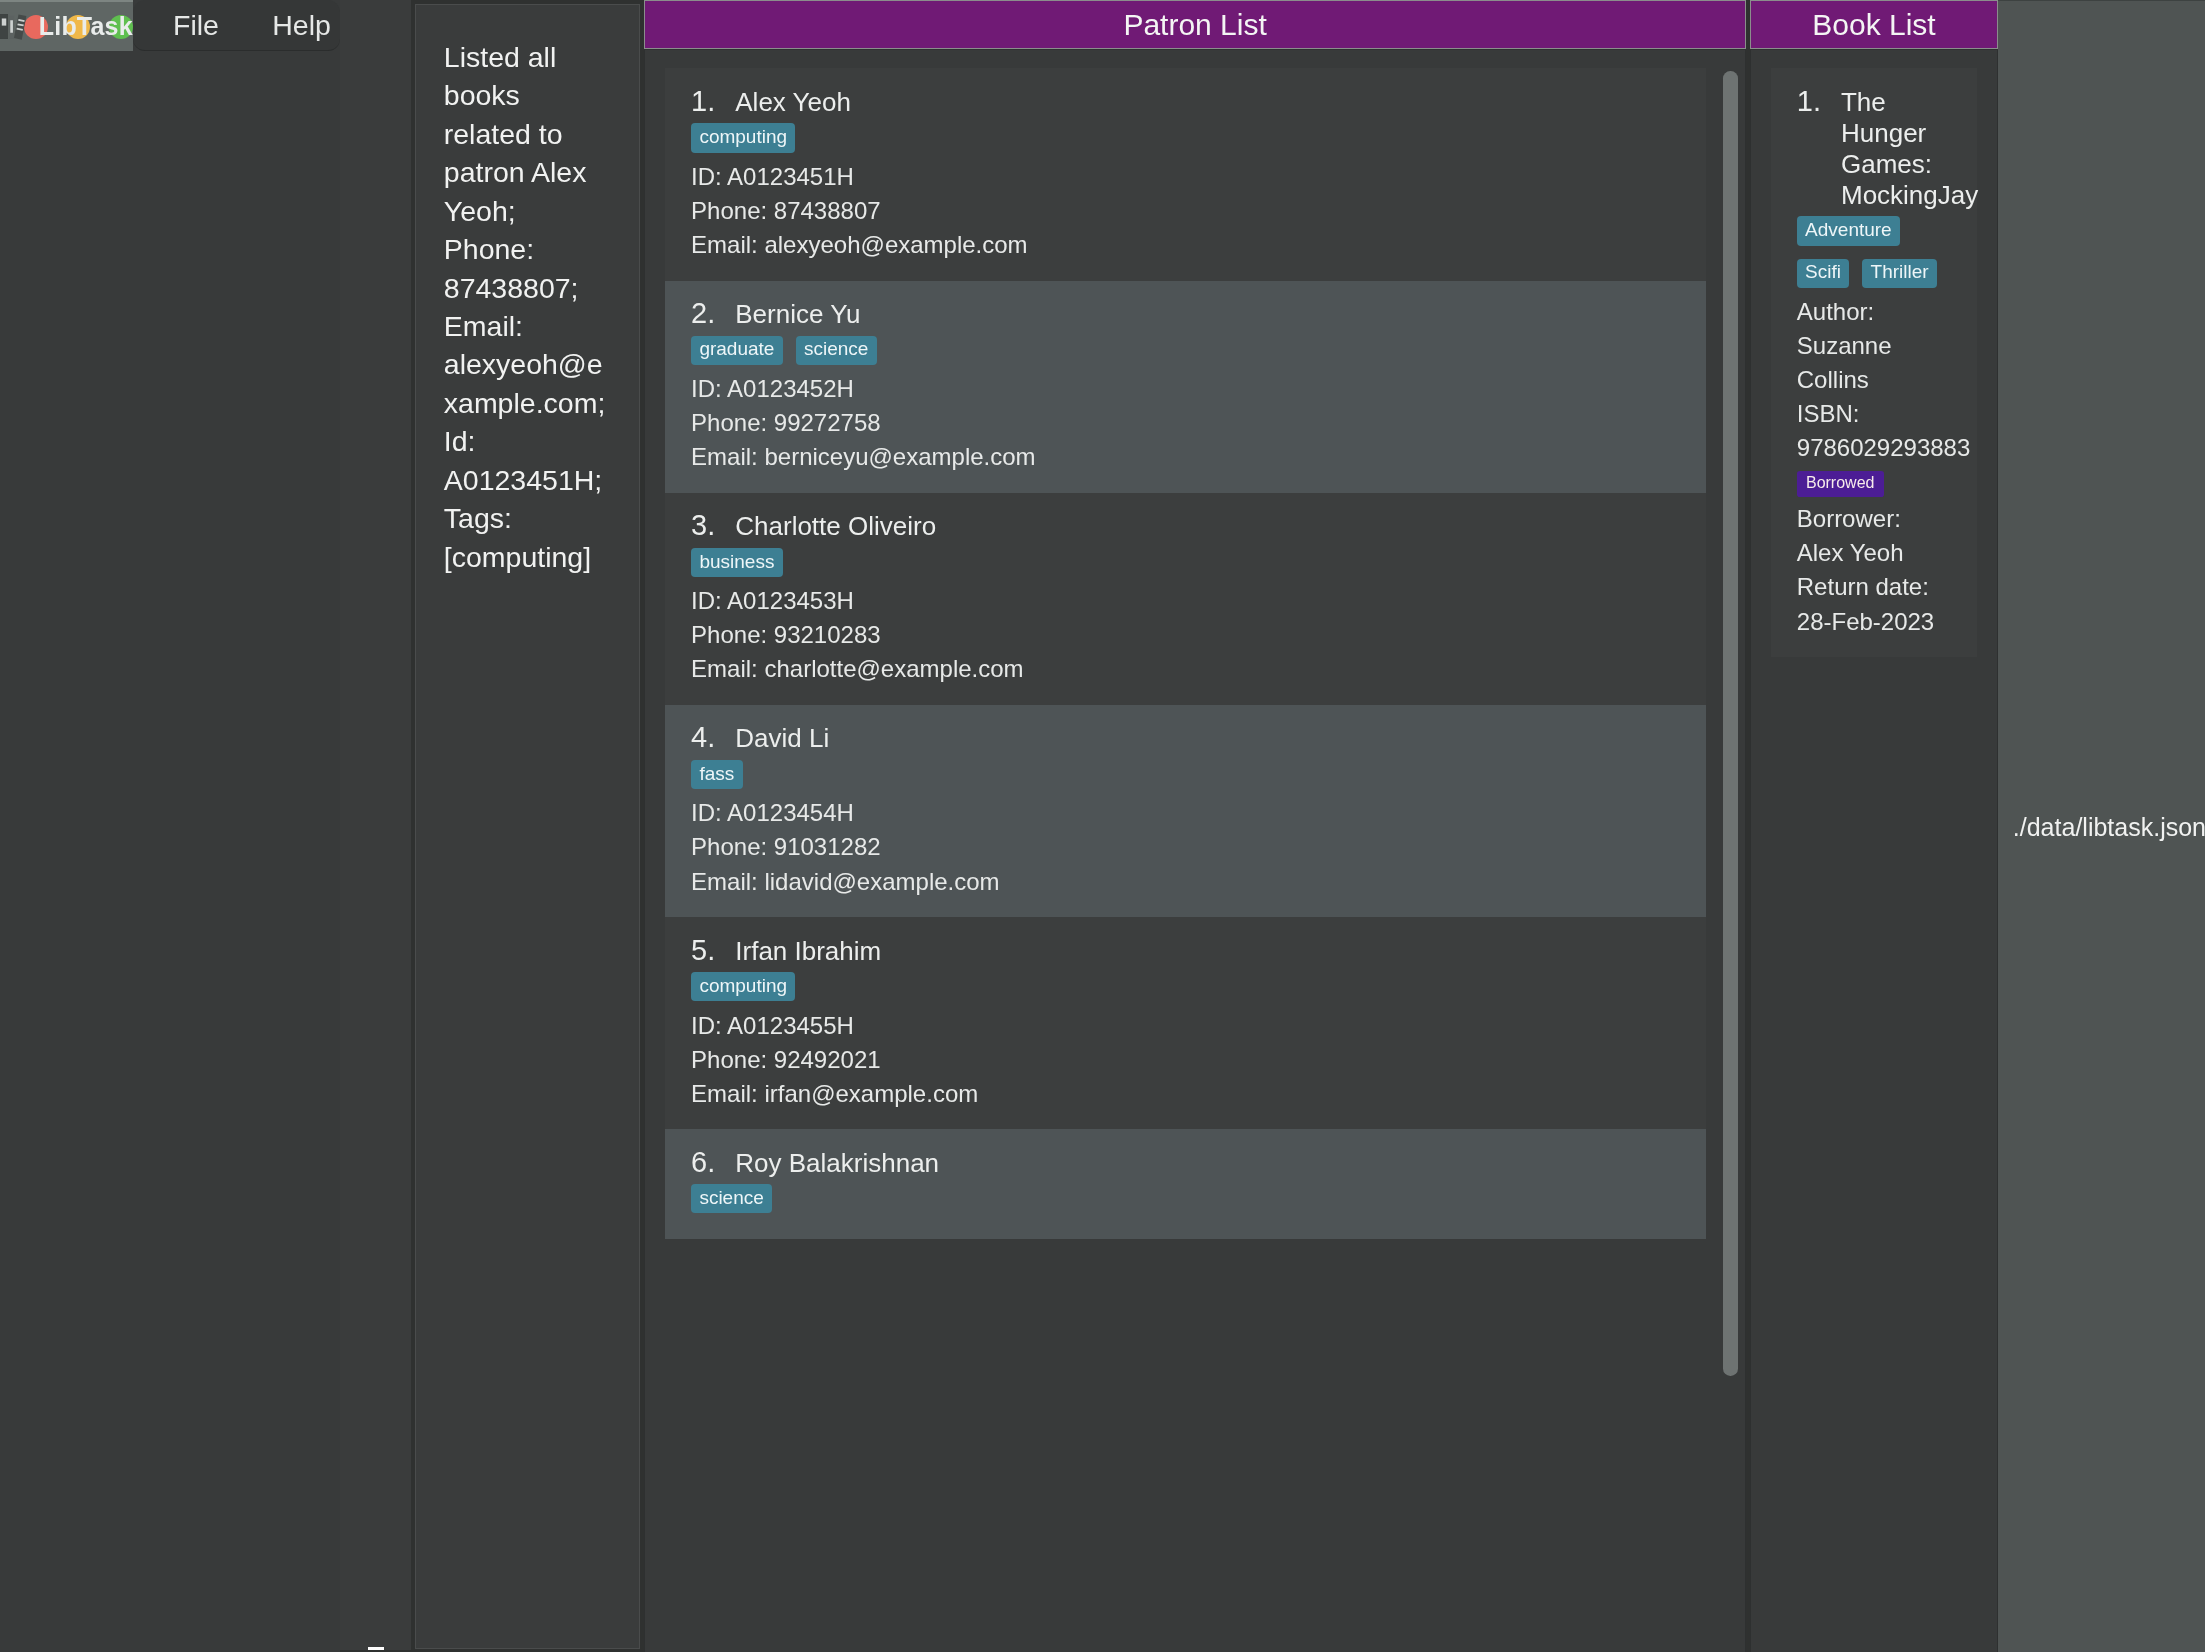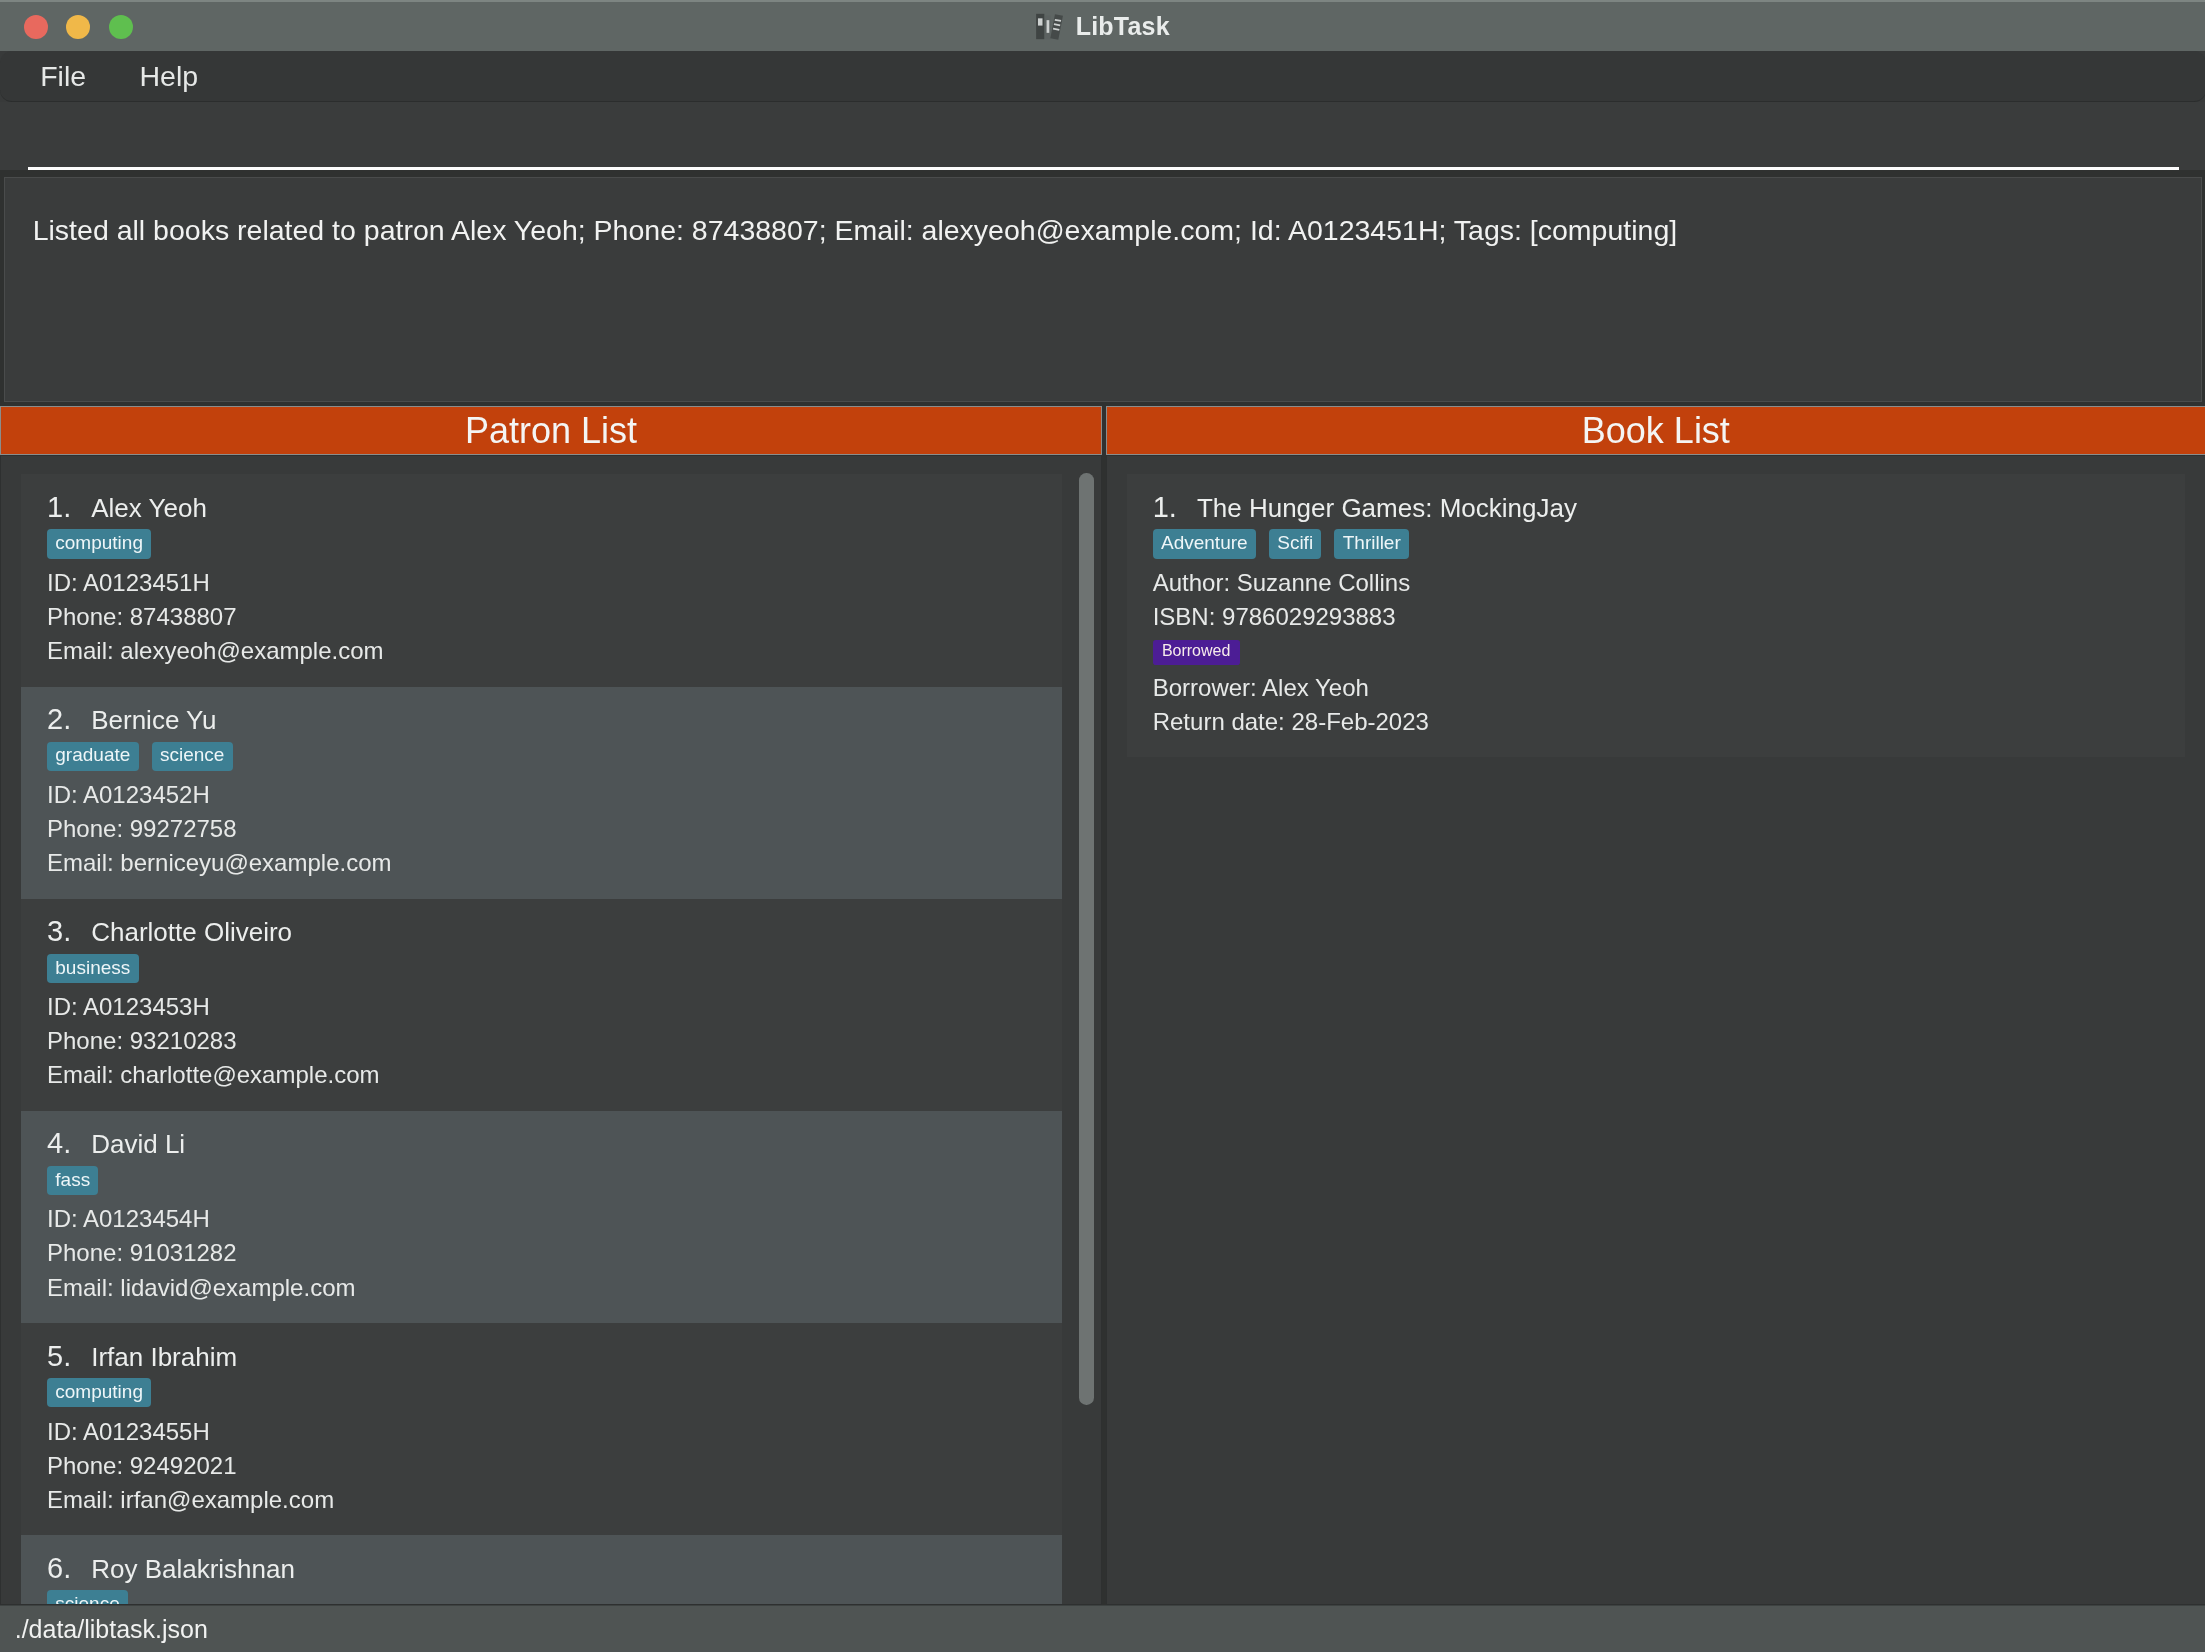--- a/index.html
+++ b/index.html
@@ -7,21 +7,21 @@
     width: 2206px; height: 1653px;
     background: #2f3130;
     font-family: "Liberation Sans", sans-serif;
     overflow: hidden;
   }
 
   .app-window {
     position: relative;
     width: 2206px; height: 1653px;
     background: #383a3a;
-    display: flex; flex-direction: column;
+    display: flex; 
     overflow: hidden;
   }
 
   
   .titlebar {
     position: relative;
     height: 51px;
     background: #5f6664;
     border-top: 2.8px solid #7d8582;
     display: flex; align-items: center;
@@ -106,23 +106,23 @@
   .panel {
     display: flex; flex-direction: column;
     min-height: 0;
     background: #2f3130;
   }
   .panel-left  { flex: 0 0 1102px; }
   .panel-right { flex: 1 1 auto; padding-left: 3.7px; }
 
   .panel-header {
     flex: 0 0 49px;
-    background: #c2410c;
+    background: #701a75;
     color: #f4f5f4;
-    font-size: 36px;
+    font-size: 30px;
     display: flex; align-items: center; justify-content: center;
     border: 0.9px solid #8b8d8c;
   }
 
   .panel-body {
     flex: 1 1 auto;
     position: relative;
     background: #383a3a;
     border: 0.9px solid #2e3030;
     overflow: hidden;

